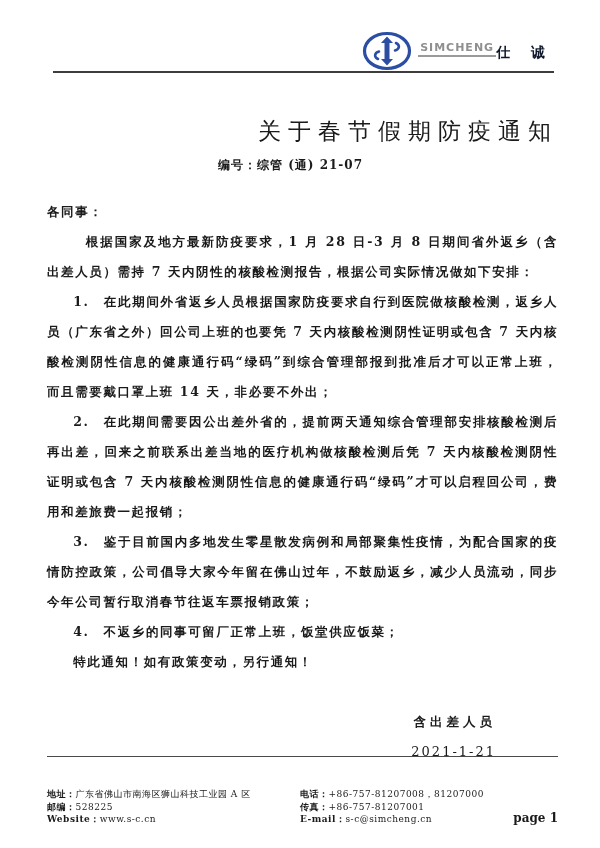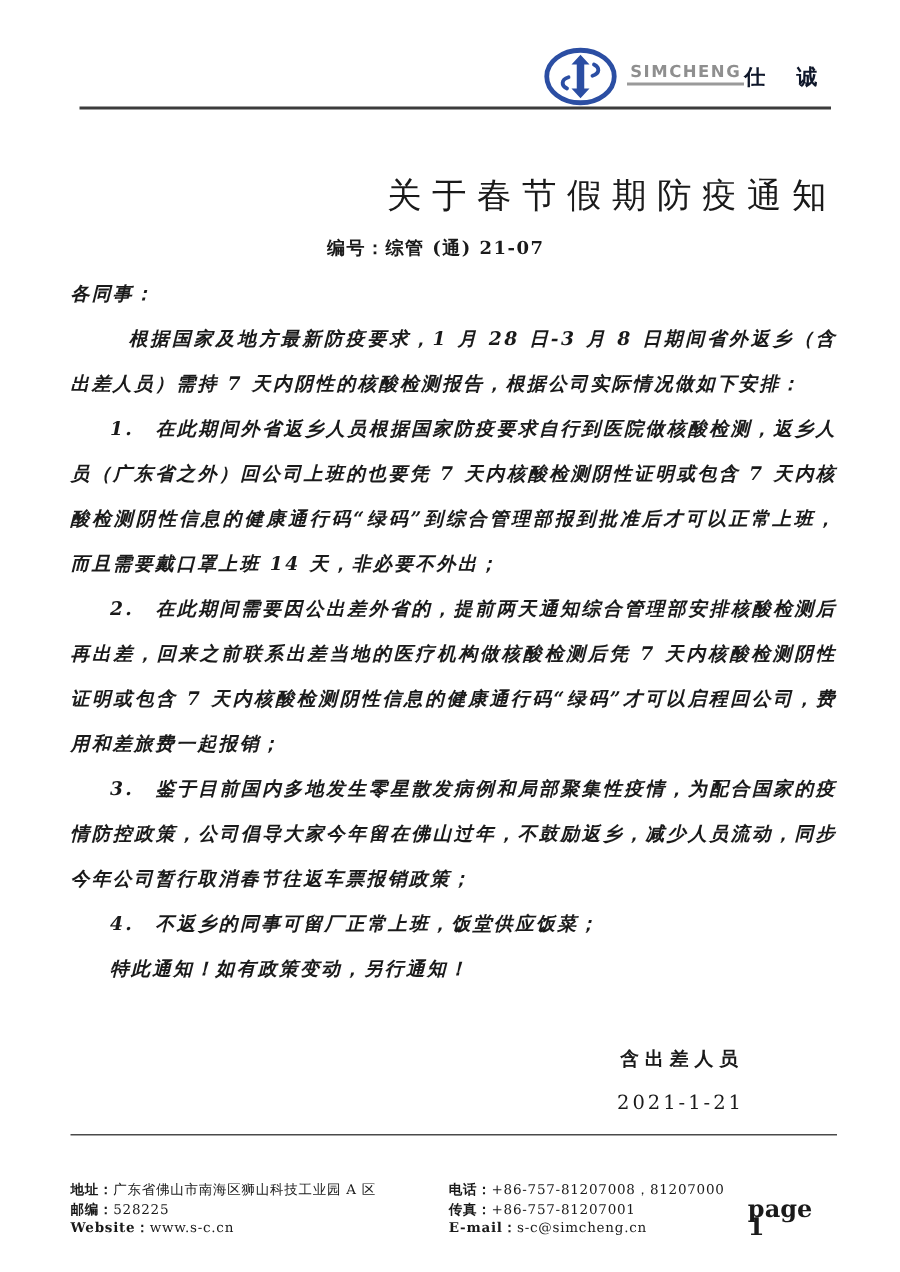--- a/index.html
+++ b/index.html
@@ -42,21 +42,21 @@
   .title {
     text-align: right;
     font-size: 23px; font-weight: 500; letter-spacing: 7px;
     line-height: 30px;
   }
   .doc-no {
     text-align: center; padding-right: 24px;
     font-size: 12px; font-weight: bold; letter-spacing: 1px;
     line-height: 30px; margin-top: 4px;
   }
-  .body-text { margin-top: 1px; font-style: italic; }
+  .body-text { margin-top: 17px; }
   .para {
     font-size: 12.5px; font-weight: bold;
     line-height: 30px; letter-spacing: 1.6px;
     text-align: justify;
   }
   .salutation { text-indent: 0; }
   .indent-lg { text-indent: 3.1em; }
   .indent { text-indent: 2.1em; }
 
   .sign-block {
@@ -81,21 +81,21 @@
     display: flex; align-items: flex-start;
     font-size: 9px; line-height: 12.5px;
   }
   .footer-col-left  { width: 253px; }
   .footer-col-right { width: 200px; }
   .footer-row { white-space: nowrap; }
   .f-label { font-weight: bold; letter-spacing: 0.5px; }
   .f-value { font-weight: normal; letter-spacing: 0.5px; }
   .page-num {
     margin-left: auto; align-self: flex-end;
-    font-weight: bold; font-size: 16px; padding-bottom: 1px;
+    font-weight: bold; font-size: 12px; padding-bottom: 1px;
   }
 </style>
 </head>
 <body>
 
 <div class="page">
 
   <div class="logo">
     <svg class="logo-mark" viewBox="0 0 50 40" xmlns="http://www.w3.org/2000/svg">
       <ellipse cx="25" cy="20" rx="22.5" ry="17.5" fill="none" stroke="#2b4ea3" stroke-width="3.2"></ellipse>

